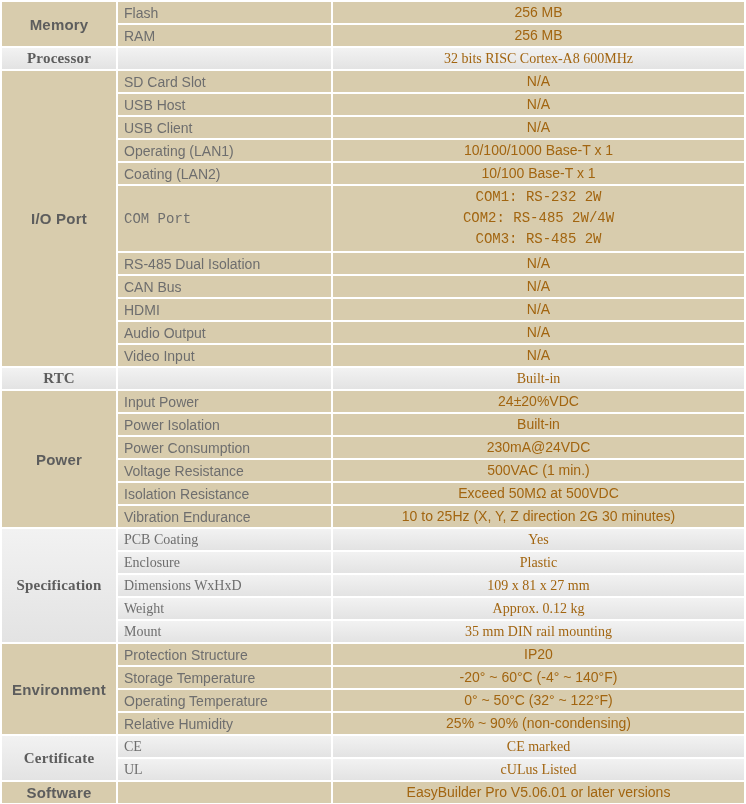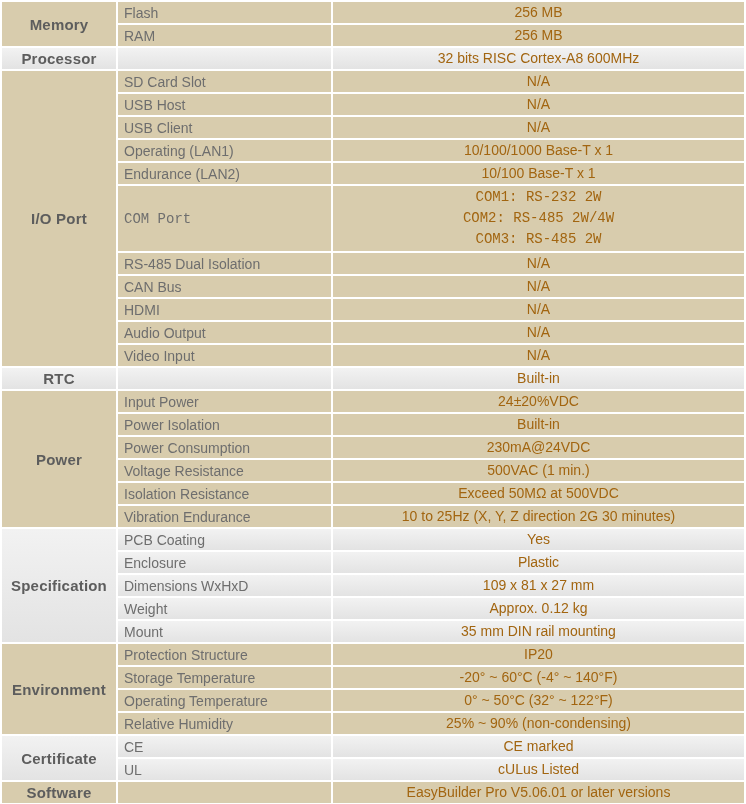--- a/index.html
+++ b/index.html
@@ -21,21 +21,21 @@
     background: #ffffff;
   }
   td {
     vertical-align: middle;
     overflow: hidden;
     height: 21px;
     padding: 0;
   }
   td.tall { height: 65px; font-family: Liberation Mono, monospace; }
   .beige { background: var(--beige, #d8ccad); }
-  .light { background: linear-gradient(var(--light-top, #f2f2f2), var(--light-bottom, #e3e3e3)); }
+  .light { background: linear-gradient(var(--light-top, #f2f2f2), var(--light-bottom, #e3e3e3)); font-family: Liberation Serif, serif; }
   .cat {
     font-weight: bold;
     font-size: 15px;
     color: var(--cat-text, #5d5d5d);
     text-align: center;
     letter-spacing: 0.2px;
   }
   .lbl {
     font-size: 14px;
     color: var(--label-text, #6e6e6e);
@@ -87,21 +87,21 @@
         </tr>
         <tr>
           <td class="lbl beige">USB Client</td>
           <td class="val beige">N/A</td>
         </tr>
         <tr>
           <td class="lbl beige">Operating (LAN1)</td>
           <td class="val beige">10/100/1000 Base-T x 1</td>
         </tr>
         <tr>
-          <td class="lbl beige">Endurance (LAN2)</td>
+          <td class="lbl beige">Coating (LAN2)</td>
           <td class="val beige">10/100 Base-T x 1</td>
         </tr>
         <tr>
           <td class="lbl beige tall">COM Port</td>
           <td class="val beige tall">COM1: RS-232 2W
 COM2: RS-485 2W/4W
 COM3: RS-485 2W</td>
         </tr>
         <tr>
           <td class="lbl beige">RS-485 Dual Isolation</td>

